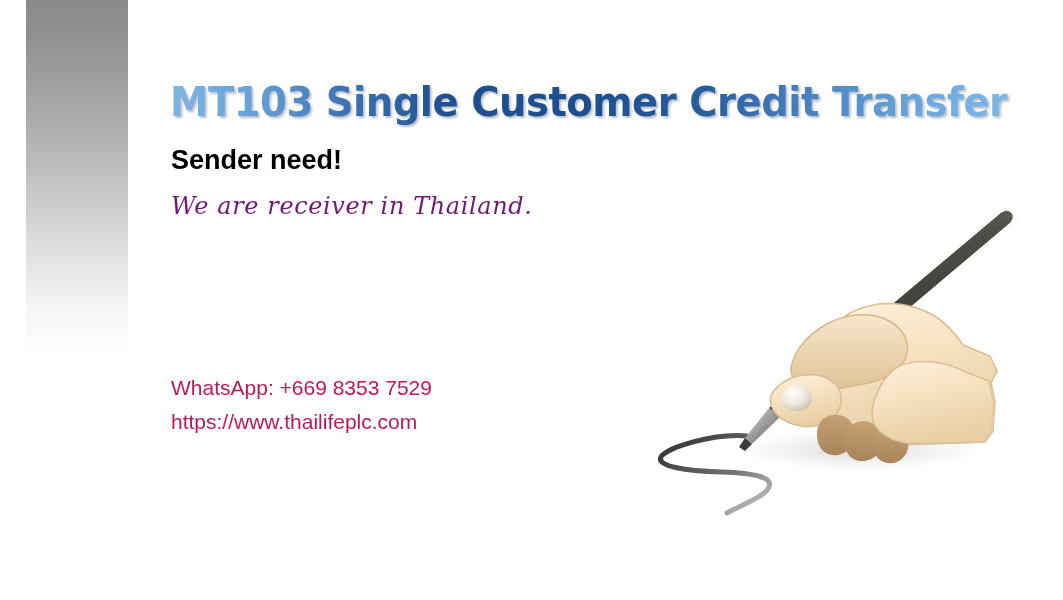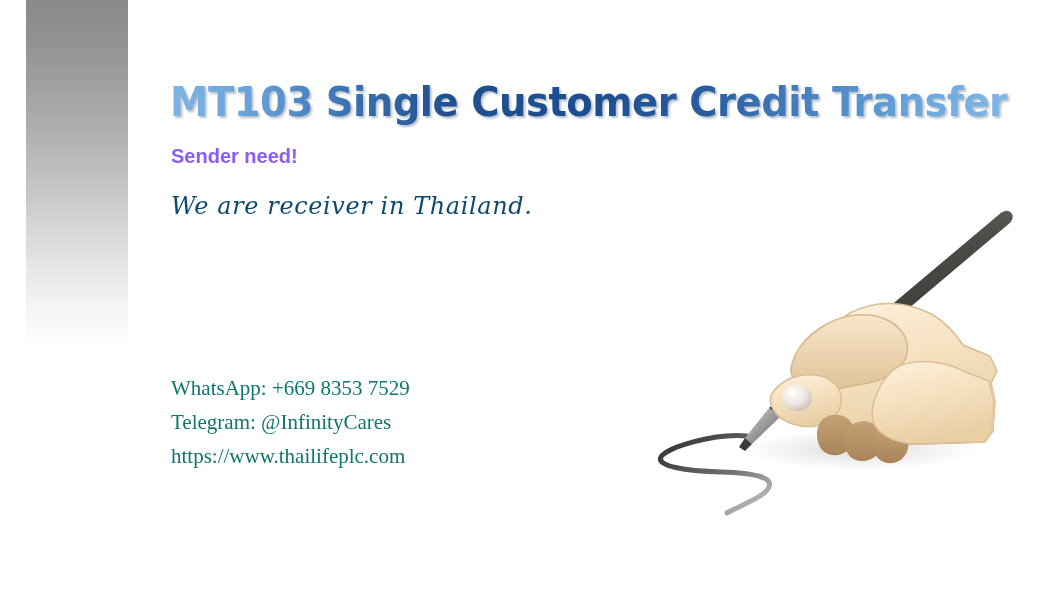--- a/index.html
+++ b/index.html
@@ -63,46 +63,46 @@
     filter: drop-shadow(2px 2px 1px rgba(90,110,130,0.45));
   }
 
   
   #headline {
     position: absolute;
     left: 171px;
     top: 145px;
     font-family: "Liberation Sans", sans-serif;
     font-weight: bold;
-    font-size: 20px;
-    color: #8b5cf6;
+    font-size: 27px;
+    color: #000000;
     white-space: nowrap;
   }
 
   
   #subtitle {
     position: absolute;
     left: 171px;
     top: 192px;
     font-family: "DejaVu Serif", serif;
     font-style: italic;
     font-size: 24px;
-    color: #0c4a6e;
+    color: #701a75;
     letter-spacing: 0.6px;
     white-space: nowrap;
   }
 
   
   #contact-block {
     position: absolute;
     left: 171px;
     top: 371px;
-    font-family: Liberation Serif, serif;
+    font-family: Liberation Sans, sans-serif;
     font-size: 21px;
-    color: #0f766e;
+    color: #be185d;
     line-height: 34px;
     white-space: nowrap;
   }
   #contact-block .contact-line { display: block; }
 
   
   #hand-art {
     position: absolute;
     left: 645px;
     top: 195px;
@@ -118,21 +118,20 @@
   <div id="side-bar"></div>
 
   <div id="title">MT103 Single Customer Credit Transfer</div>
 
   <div id="headline">Sender need!</div>
 
   <div id="subtitle">We are receiver in Thailand.</div>
 
   <div id="contact-block">
     <span class="contact-line">WhatsApp: +669 8353 7529</span>
-    <span class="contact-line">Telegram: @InfinityCares</span>
     <span class="contact-line">https://www.thailifeplc.com</span>
   </div>
 
   <svg id="hand-art" viewBox="0 0 400 330">
     <defs>
       <linearGradient id="skinMain" x1="0" y1="0" x2="0.3" y2="1">
         <stop offset="0%" stop-color="#fdf1de"></stop>
         <stop offset="45%" stop-color="#f7e2c2"></stop>
         <stop offset="100%" stop-color="#e8cfa6"></stop>
       </linearGradient>

